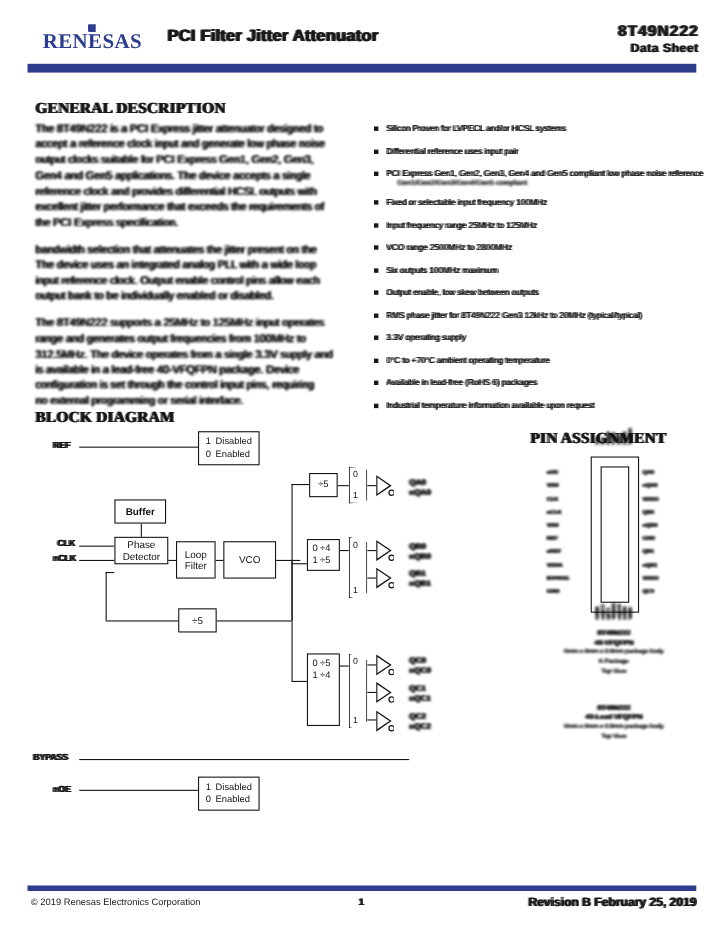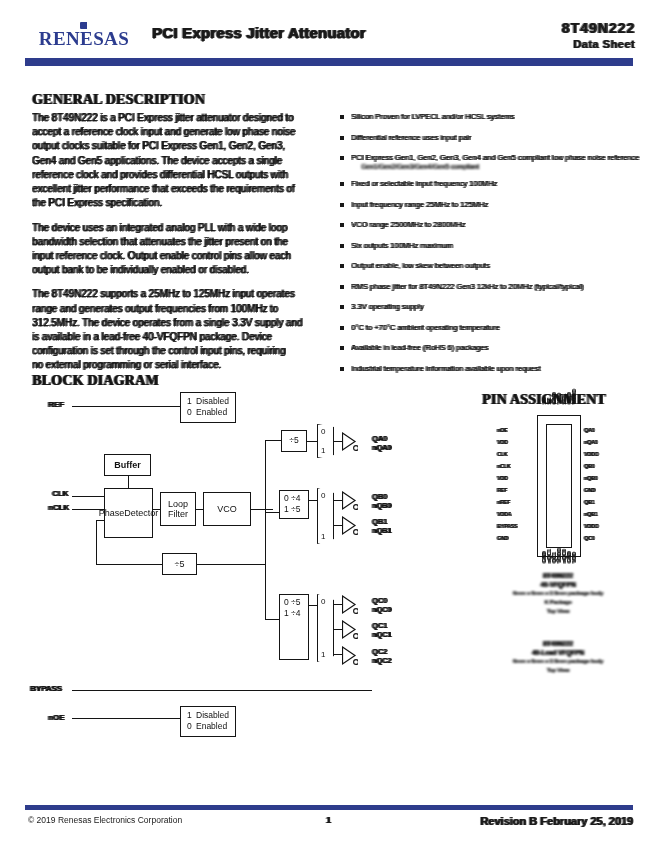--- a/index.html
+++ b/index.html
@@ -191,42 +191,42 @@
 </head>
 <body>
 
 <div class="page">
 
   <div class="hdr-logo">
     <div class="mark"></div>
     <div class="word">RENESAS</div>
   </div>
 
-  <div class="hdr-title">PCI Express Jitter Attenuator</div>
+  <div class="hdr-title">PCI Filter Jitter Attenuator</div>
 
   <div class="hdr-part">
     <div class="pn">8T49N222</div>
     <div class="ds">Data Sheet</div>
   </div>
 
   <div class="rule"></div>
 
   <div class="sec-h" style="left:32px;top:92px;">GENERAL DESCRIPTION</div>
 
   <div class="desc-wrap">
     <div class="redline">The 8T49N222 is a PCI Express jitter attenuator designed to</div>
     <div class="redline">accept a reference clock input and generate low phase noise</div>
     <div class="redline">output clocks suitable for PCI Express Gen1, Gen2, Gen3,</div>
     <div class="redline">Gen4 and Gen5 applications. The device accepts a single</div>
     <div class="redline">reference clock and provides differential HCSL outputs with</div>
     <div class="redline">excellent jitter performance that exceeds the requirements of</div>
     <div class="redline">the PCI Express specification.</div>
     <div class="redline" style="height:7px;"></div>
+    <div class="redline">bandwidth selection that attenuates the jitter present on the</div>
     <div class="redline">The device uses an integrated analog PLL with a wide loop</div>
-    <div class="redline">bandwidth selection that attenuates the jitter present on the</div>
     <div class="redline">input reference clock. Output enable control pins allow each</div>
     <div class="redline">output bank to be individually enabled or disabled.</div>
     <div class="redline" style="height:7px;"></div>
     <div class="redline">The 8T49N222 supports a 25MHz to 125MHz input operates</div>
     <div class="redline">range and generates output frequencies from 100MHz to</div>
     <div class="redline">312.5MHz. The device operates from a single 3.3V supply and</div>
     <div class="redline">is available in a lead-free 40-VFQFPN package. Device</div>
     <div class="redline">configuration is set through the control input pins, requiring</div>
     <div class="redline">no external programming or serial interface.</div>
   </div>
@@ -308,21 +308,21 @@
       <span class="r"><b>0</b><span>Enabled</span></span>
     </div>
 
     <div class="truth" style="left:180px;top:706px;width:56px;">
       <span class="r"><b>1</b><span>Disabled</span></span>
       <span class="r"><b>0</b><span>Enabled</span></span>
     </div>
 
     <div class="box" style="left:104px;top:454px;width:47px;height:22px;font-weight:bold;">Buffer</div>
 
-    <div class="box" style="left:104px;top:488px;width:49px;height:50px;flex-direction:row;">
+    <div class="box" style="left:104px;top:488px;width:49px;height:25px;flex-direction:column;">
       <span>Phase</span>
       <span>Detector</span>
     </div>
 
     <div class="box" style="left:160px;top:492px;width:36px;height:34px;flex-direction:column;">
       <span>Loop</span>
       <span>Filter</span>
     </div>
 
     <div class="box" style="left:203px;top:492px;width:48px;height:34px;">VCO</div>

